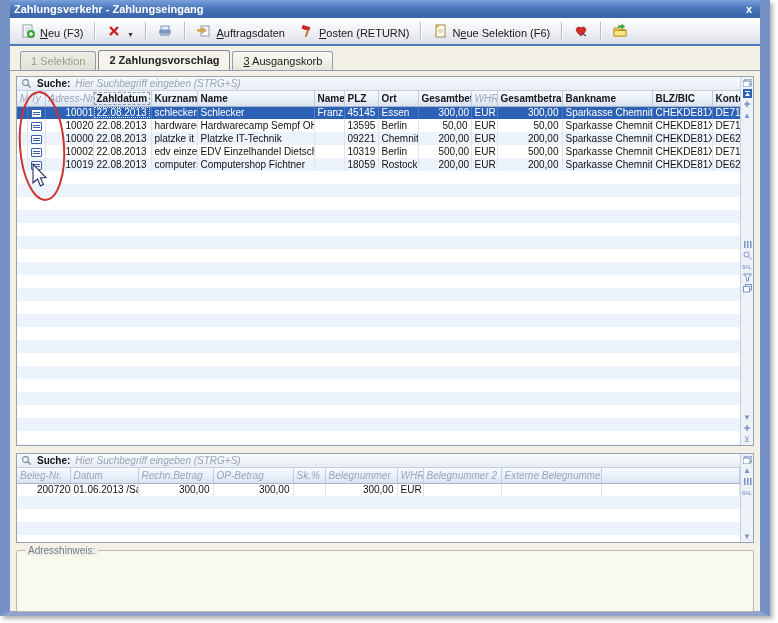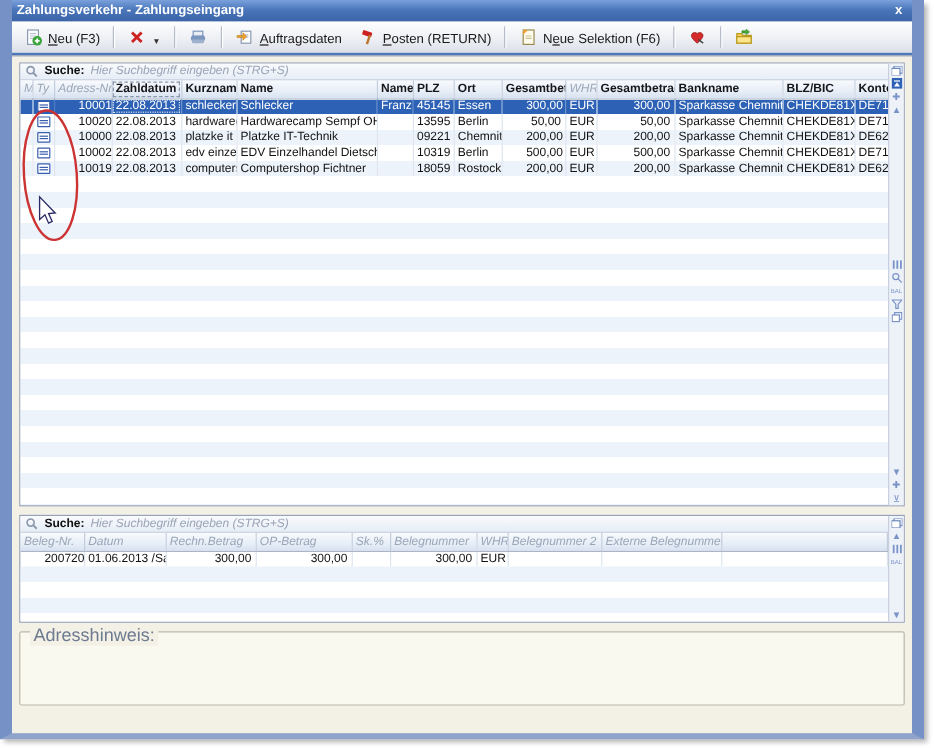--- a/index.html
+++ b/index.html
@@ -84,21 +84,21 @@
     border-radius:1px; position:relative; vertical-align:middle;
   }
   .tyicon::after { content:""; position:absolute; left:1px; top:2px; width:7px; height:1px; background:#3a5fae; box-shadow:0 2px 0 #3a5fae; }
   tr.sel .tyicon { background:#fff; }
   .fieldset-box {
     margin-top:7px; border:1px solid #b9b8aa; border-radius:2px; height:62px;
     background:#faf9f0; position:relative; padding-top:8px;
   }
   .fieldset-box .legend {
     position:absolute; top:-6px; left:8px; background:#f3f1e6; padding:0 3px;
-    font-size:15px; color:#6d7a90;
+    font-size:10px; color:#6d7a90;
   }
   .gap { height:7px; }
   
   .overlay { position:absolute; left:0; top:0; width:778px; height:623px; pointer-events:none; }
   svg { display:block; }
 </style>
 </head>
 <body>
 
 <div class="window">
@@ -190,20 +190,25 @@
       <span class="icon16">
         <svg width="16" height="16">
             <path d="M2 5 L6 5 L7 6.5 L14 6.5 L14 13 L2 13 Z" fill="#f5d15a" stroke="#b99a20"></path>
             <path d="M2 7.5 L14 7.5 L14 13 L2 13 Z" fill="#fbe48a" stroke="#b99a20"></path>
             <path d="M6 3 L10 3 L10 1.5 L13 4 L10 6.5 L10 5 L6 5 Z" transform="scale(0.9) translate(1,0)" fill="#49b039" stroke="#2c7a20" stroke-width="0.6"></path>
           </svg>
       </span>
     </div>
   </div>
 
+  <div class="tabbar">
+    <div class="tab disabled">1 Selektion</div>
+    <div class="tab active">2 Zahlungsvorschlag</div>
+    <div class="tab"><span class="u">3</span><span> Ausgangskorb</span></div>
+  </div>
 
   <div class="content">
 
     <div class="grid" style="height:370px;">
       <div class="grid-main-area">
         <div class="searchrow">
           <span>
             <svg width="11" height="11">
                 <circle cx="4.5" cy="4.5" r="3" fill="none" stroke="#8a97ab" stroke-width="1.3"></circle>
                 <line x1="6.8" y1="6.8" x2="9.6" y2="9.6" stroke="#8a97ab" stroke-width="1.6"></line>

